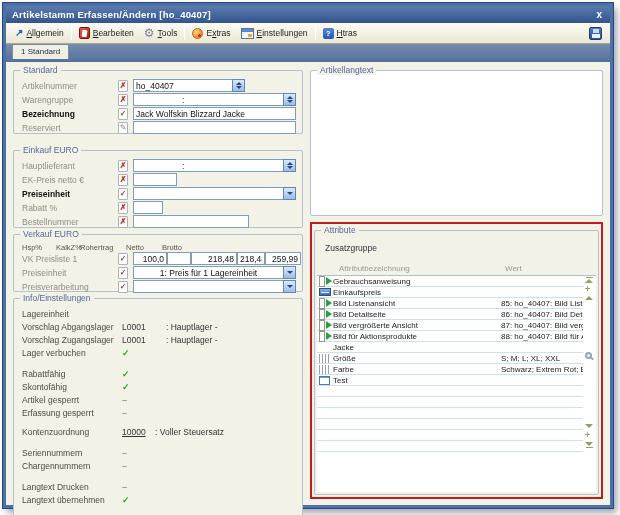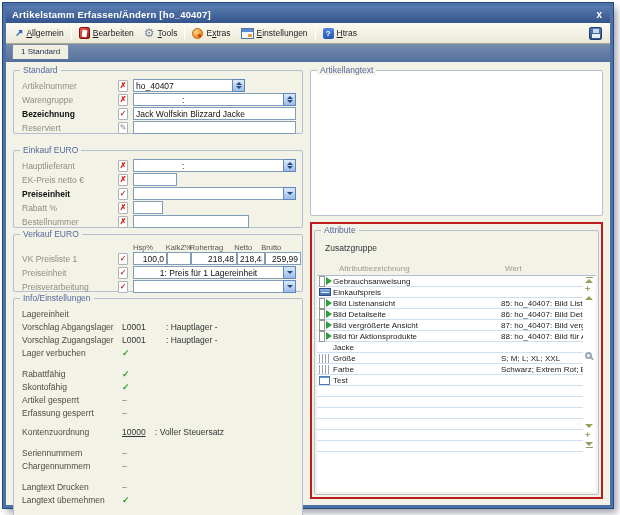--- a/index.html
+++ b/index.html
@@ -80,23 +80,23 @@
   .w100 { width: 100px; } .w44 { width: 44px; } .w30 { width: 30px; } .w116 { width: 116px; }
 
   .btn-blue { width: 13px; height: 13px; flex: none; border: 1px solid #5f87bd;
               background: linear-gradient(#dce9fa, #9cbce8); display: flex; flex-direction: column;
               align-items: center; justify-content: center; margin-left: -1px; }
   .tri { width: 0; height: 0; }
   .tri.up { border-left: 3px solid transparent; border-right: 3px solid transparent; border-bottom: 3px solid #23477e; margin-bottom: 1px; }
   .tri.dn { border-left: 3px solid transparent; border-right: 3px solid transparent; border-top: 3px solid #23477e; }
 
   
-  .vhead { display: flex; margin-left: 111px; height: 9px; }
+  .vhead { display: flex; height: 9px; }
   .vhead span { font-size: 7.5px; color: #55554e; }
-  .c1 { width: 34px; } .c2 { width: 24px; } .c3 { width: 46px; } .c4 { width: 28px; } .c5 { width: 36px; }
+  .c1 { width: 34px; } .c2 { width: 24px; } .c3 { width: 46px; } .c4 { width: 28px; } .c5 { width: 36px; text-align: center; }
   .vfields { display: flex; flex: 1; }
   .vfields .finput { flex: none; }
 
   
   .irow { display: flex; align-items: center; height: 13px; font-size: 8.5px; }
   .ilabel { width: 100px; flex: none; color: #4c4c45; }
   .icode { width: 44px; flex: none; color: #333; }
   .icode.narrow { width: 33px; text-decoration: underline; }
   .idesc { color: #333; }
   .iflag { font-size: 9px; }

